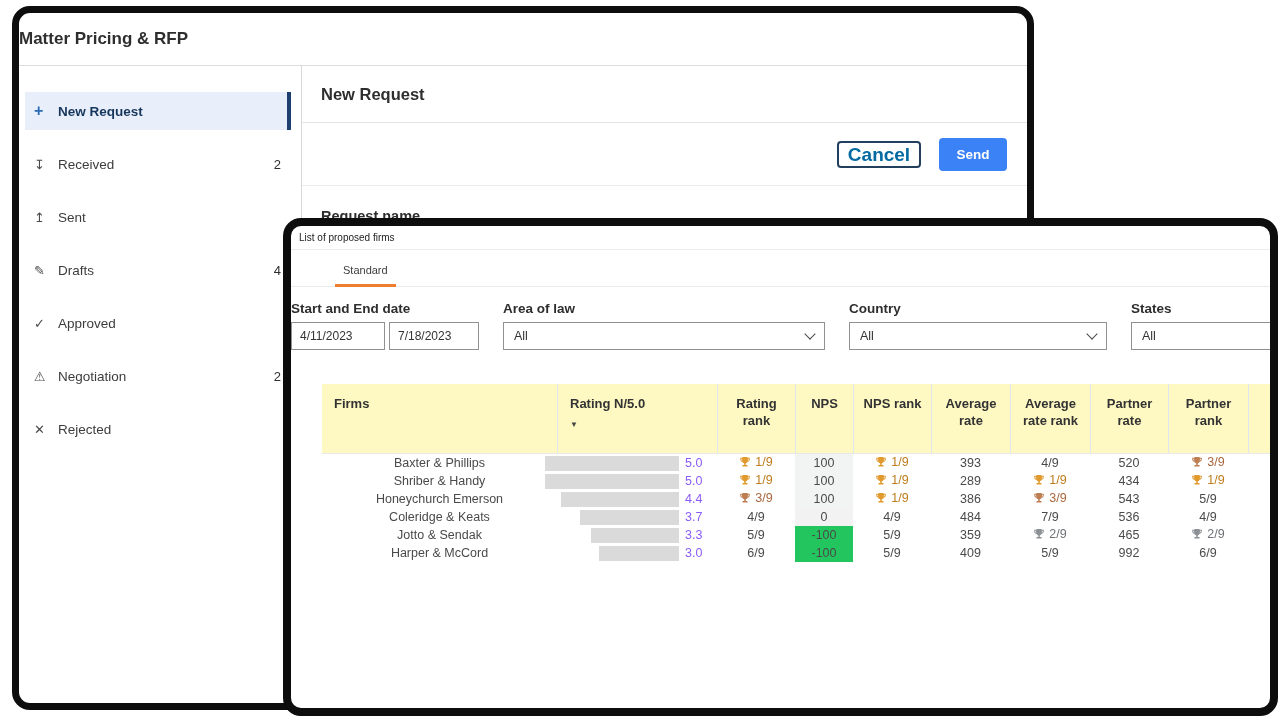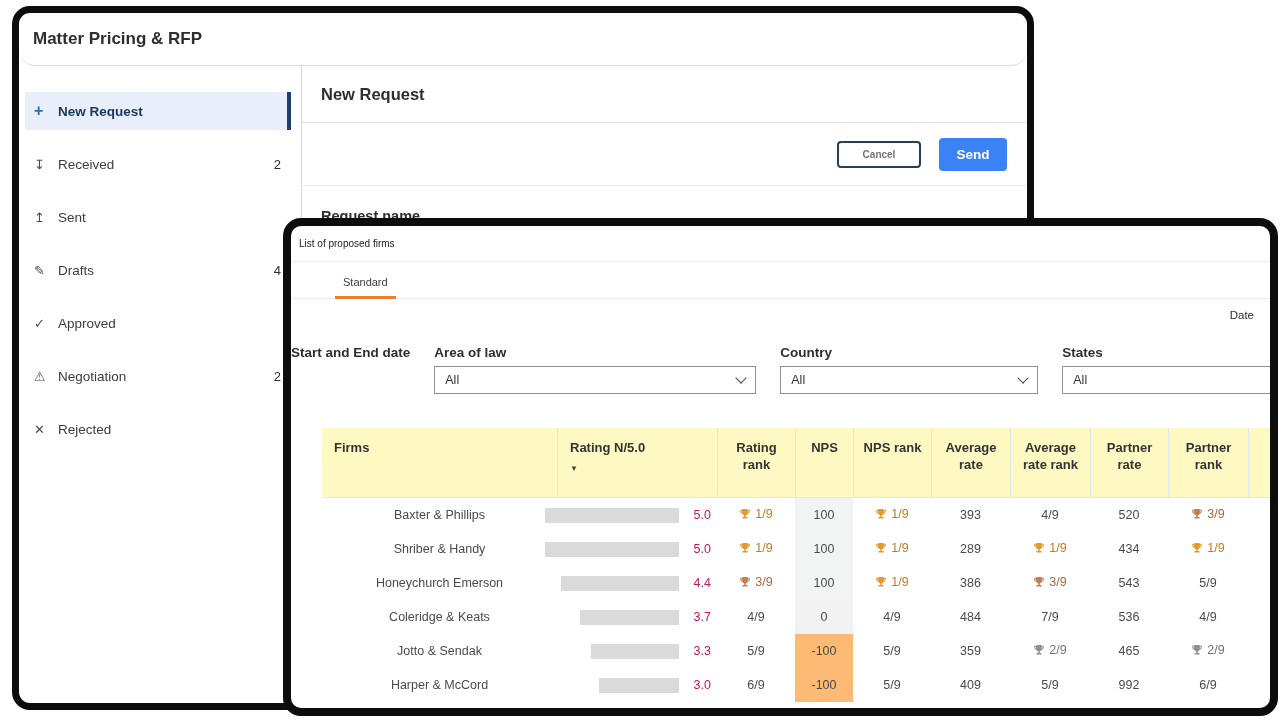--- a/index.html
+++ b/index.html
@@ -3,44 +3,44 @@
 <meta charset="utf-8">
 <style>
   html,body { margin:0; padding:0; background:#ffffff; font-family:"Liberation Sans","DejaVu Sans",sans-serif; }
   .stage { position:relative; width:1280px; height:720px; background:#ffffff; overflow:hidden; }
 
   .window { position:absolute; background:#ffffff; border:7px solid #0d0d0d; box-sizing:content-box; }
   .main-window { left:12px; top:6px; width:1008px; height:690px; border-radius:18px; z-index:1; overflow:hidden; }
   .overlay-window { left:283px; top:218px; width:979px; height:482px; border-width:8px; border-radius:18px; z-index:5; overflow:hidden; }
 
   
-  .app-titlebar { height:52px; display:flex; align-items:center; padding-left:14px; border-bottom:1px solid #dcdcdc;border-radius:16px; }
+  .app-titlebar { height:52px; display:flex; align-items:center; border-bottom:1px solid #dcdcdc; }
   .app-title { font-size:17px; font-weight:bold; color:#2e2e2e; }
   .main-body { display:flex; height:calc(100% - 53px); }
 
   .sidebar { width:283px; box-sizing:border-box; border-right:1px solid #d8d8d8; padding-top:26px; flex:none; }
   .side-item { position:relative; display:flex; align-items:center; height:38px; margin:0 10px 15px 6px; padding:0 10px 0 9px; cursor:default; }
   .side-item.active { background:#e8effa; }
   .side-item.active::after { content:""; position:absolute; right:0; top:0; bottom:0; width:4px; background:#1d3e6e; }
   .side-icon { width:24px; font-size:13px; color:#4a4a4a; flex:none; }
   .side-item.active .side-icon { color:#2b6cb5; font-weight:bold; font-size:16px; }
   .side-label { font-size:13.5px; color:#3c3c3c; }
   .side-item.active .side-label { color:#16365c; font-weight:bold; }
   .side-count { margin-left:auto; font-size:13px; color:#2f2f2f; }
 
   .content { flex:1; min-width:0; }
   .content-heading-row { height:56px; display:flex; align-items:center; padding-left:19px; border-bottom:1px solid #e3e3e3; }
   .content-heading { font-size:16.5px; font-weight:bold; color:#2e2e2e; }
   .actions-row { height:62px; display:flex; align-items:center; justify-content:flex-end; gap:18px; padding-right:20px; border-bottom:1px solid #eaeaea; }
-  .btn-cancel { width:84px; height:27px; background:#fff; border:2px solid #22405e; border-radius:4px; color:#737373; font-weight:bold; font-size:10px; font-family:inherit; cursor:pointer; }
+  .btn-cancel { width:84px; height:27px; background:#fff; border:2px solid #22405e; border-radius:4px; color:#0369a1; font-weight:bold; font-size:19px; font-family:inherit; cursor:pointer; }
   .btn-send { width:68px; height:33px; background:#3b82f6; border:none; border-radius:4px; color:#fff; font-weight:bold; font-size:13.5px; font-family:inherit; cursor:pointer; }
   .request-name-label { margin:22px 0 0 19px; font-size:14.5px; font-weight:bold; color:#2e2e2e; }
 
   
-  .ov-titlebar { height:36px; display:flex; align-items:center; padding-left:8px; border-bottom:1px solid #ececec; box-sizing:border-box; }
+  .ov-titlebar { height:24px; display:flex; align-items:center; padding-left:8px; border-bottom:1px solid #ececec; box-sizing:border-box; }
   .ov-title { font-size:10px; color:#222; }
   .ov-tabs { height:37px; box-sizing:border-box; display:flex; align-items:stretch; padding-left:44px; border-bottom:1px solid #ebebeb; }
   .tab { display:flex; align-items:flex-end; padding:0 8px 8px; font-size:11px; color:#3d3d3d; margin-bottom:-1px; border-bottom:3px solid transparent; cursor:pointer; }
   .tab.active { border-bottom-color:#ed7d31; }
   .ov-toolbar { height:32px; display:flex; align-items:center; justify-content:flex-end; padding-right:16px; }
   .date-label { font-size:11.5px; color:#2f2f2f; }
 
   .filters { display:flex; margin-top:14px; gap:24px; }
   .filter-group { flex:none; }
   .filter-label { font-size:13.5px; font-weight:bold; color:#2e2e2e; margin-bottom:6px; }
@@ -48,29 +48,29 @@
   .text-input { width:94px; height:28px; box-sizing:border-box; border:1px solid #919191; font-size:12px; color:#333; padding:0 8px; font-family:inherit; background:#fff; }
   .text-input.end { width:90px; }
   .select { height:28px; box-sizing:border-box; border:1px solid #919191; display:flex; align-items:center; justify-content:space-between; padding:0 10px; font-size:12.5px; color:#333; background:#fff; cursor:pointer; }
   .chevron-down { width:7px; height:7px; border-right:1.6px solid #4a4a4a; border-bottom:1.6px solid #4a4a4a; transform:rotate(45deg); margin-top:-4px; flex:none; }
 
   .firms-table { margin:34px 0 0 31px; border-collapse:separate; border-spacing:0; table-layout:fixed; width:996px; }
   .firms-table thead th { background:#fef9c3; font-size:13px; font-weight:bold; color:#333; line-height:1.3; padding:12px 8px 6px; vertical-align:top; text-align:center; height:70px; box-sizing:border-box; border-left:1px solid #e0e6ee; border-bottom:1px solid #e8e8e8; }
   .firms-table thead th:first-child { border-left:none; }
   .firms-table thead th.th-left { text-align:left; padding-left:12px; }
   .sort-caret { font-size:8px; color:#444; margin-top:7px; }
-  .firms-table tbody td { font-size:12.5px; color:#4a4a4a; text-align:center; padding:9px 6px; height:16px; box-sizing:content-box; white-space:nowrap; }
+  .firms-table tbody td { font-size:12.5px; color:#4a4a4a; text-align:center; padding:1px 6px; height:16px; box-sizing:content-box; white-space:nowrap; }
   td.td-firm { text-align:left; padding-left:12px; color:#474747; }
   td.td-rating { padding:9px 7px 9px 2px; }
   .rating-wrap { display:flex; align-items:center; justify-content:flex-end; gap:6px; }
   .rating-bar-fill { height:15px; background:#dadada; flex:none; }
-  .rating-val { color:#be185d; min-width:26px; text-align:right; }
+  .rating-val { color:#8b5cf6; min-width:26px; text-align:left; }
   td.nps-positive { background:#f2f4f3; color:#1e7a52; }
   td.nps-neutral  { background:#f2f2f2; color:#666666; }
-  td.nps-negative { background:#fdba74; color:#bf7d2a; }
+  td.nps-negative { background:#22c55e; color:#bf7d2a; }
   .rank { display:inline-flex; align-items:center; gap:4px; }
   .trophy-icon { display:inline-flex; align-items:center; }
   .rank.trophy-gold .rank-text   { color:#be7c1c; }
   .rank.trophy-silver .rank-text { color:#6e7276; }
   .rank.trophy-bronze .rank-text { color:#a8683f; }
 </style>
 </head>
 <body>
 
 <div class="stage">
@@ -130,27 +130,28 @@
     </div>
   </div>
 
   <div class="window overlay-window">
     <div class="ov-titlebar">
       <div class="ov-title">List of proposed firms</div>
     </div>
     <div class="ov-tabs">
       <div class="tab active">Standard</div>
     </div>
-    <div class="ov-toolbar">
-      <div class="date-label">Date</div>
-    </div>
 
     <div class="filters">
       <div class="filter-group">
         <div class="filter-label">Start and End date</div>
+        <div class="filter-controls">
+          <input class="text-input start" readonly="" value="4/11/2023" style="">
+          <input class="text-input end" readonly="" value="7/18/2023" style="">
+        </div>
       </div>
       <div class="filter-group">
         <div class="filter-label">Area of law</div>
         <div class="select" style="width:322px">
           <span>All</span>
           <span class="chevron-down"></span>
         </div>
       </div>
       <div class="filter-group">
         <div class="filter-label">Country</div>

